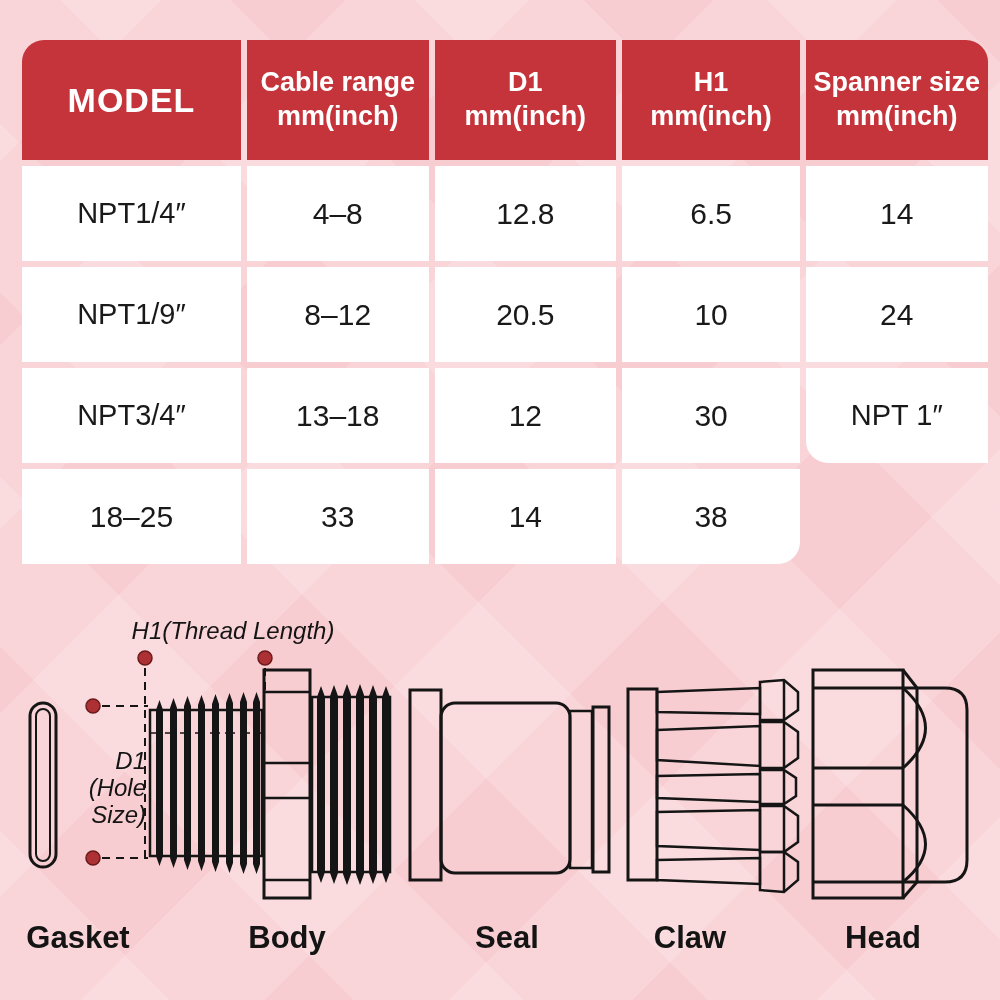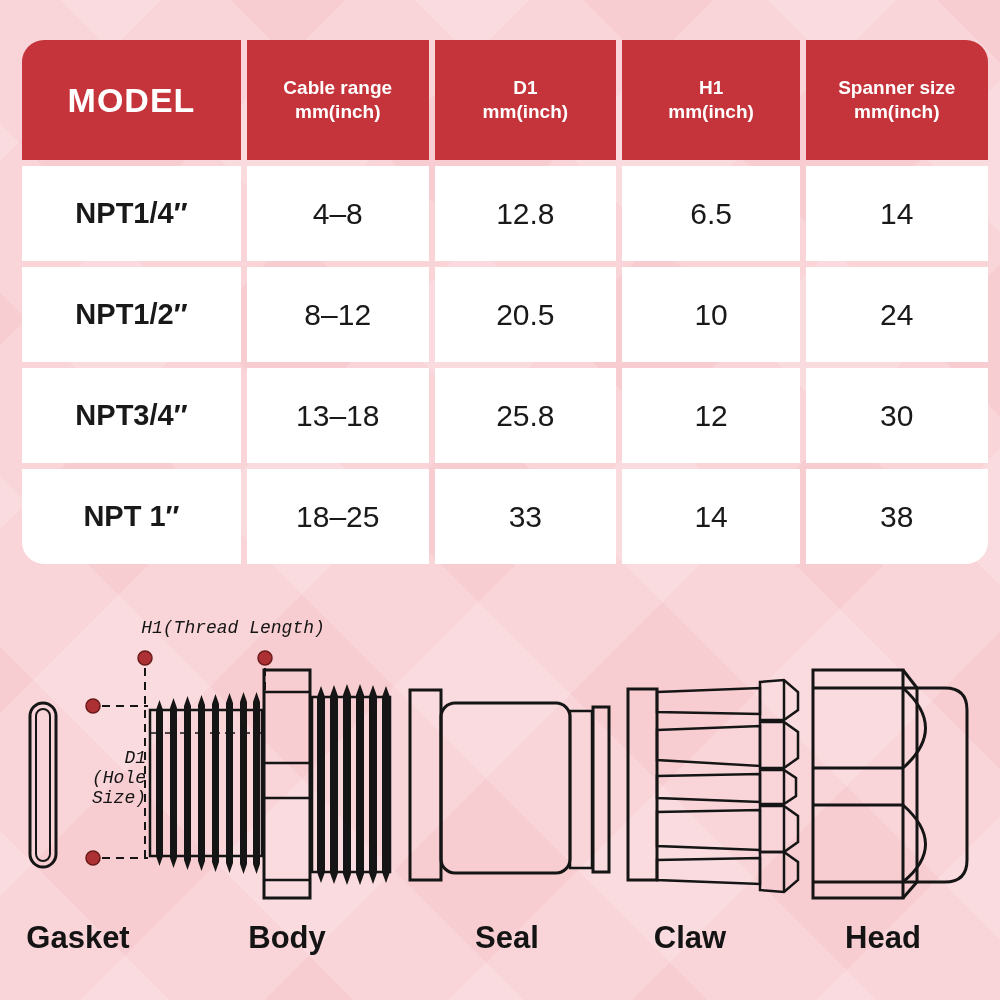--- a/index.html
+++ b/index.html
@@ -21,35 +21,35 @@
     grid-template-rows:120px 95px 95px 95px 95px;
     gap:6px;
     box-sizing:border-box;
   }
   .cell{
     display:flex;flex-direction:column;align-items:center;justify-content:center;
     text-align:center;box-sizing:border-box;
   }
   .hcell{
     background:#c5343a;color:#ffffff;font-weight:bold;
-    font-size:19px;line-height:1.25;
+    font-size:27px;line-height:1.25;
   }
   .hcell.model-h{font-size:34px;letter-spacing:1px;}
   .dcell{background:#ffffff;color:#191919;font-size:30px;}
-  .dcell.model-c{font-weight:bold;font-size:29px;}
+  .dcell.model-c{font-weight:normal;font-size:29px;}
   .corner-tl{border-top-left-radius:22px;}
   .corner-tr{border-top-right-radius:22px;}
   .corner-bl{border-bottom-left-radius:22px;text-align:right;}
   .corner-br{border-bottom-right-radius:22px;}
   
   .diagram{position:absolute;left:0;top:600px;width:1000px;height:400px;}
   .diagram svg{position:absolute;left:0;top:0;}
   .dim-label{
     position:absolute;color:#141414;font-style:italic;
-    font-size:18px;line-height:1.12;font-family:Liberation Mono, monospace;
+    font-size:24px;line-height:1.12;
   }
   .dim-h1{left:128px;top:618px;width:210px;text-align:center;}
   .dim-d1{left:36px;top:748px;width:110px;text-align:right;}
   .part-label{
     position:absolute;top:920px;width:140px;text-align:center;
     color:#141414;font-weight:bold;font-size:31px;
   }
   .pl-gasket{left:8px;}
   .pl-body{left:217px;}
   .pl-seal{left:437px;}
@@ -81,29 +81,28 @@
       <span>Spanner size</span>
       <span>mm(inch)</span>
     </div>
 
     <div class="cell dcell model-c">NPT1/4″</div>
     <div class="cell dcell">4–8</div>
     <div class="cell dcell">12.8</div>
     <div class="cell dcell">6.5</div>
     <div class="cell dcell">14</div>
 
-    <div class="cell dcell model-c">NPT1/2″</div>
+    <div class="cell dcell model-c">NPT1/9″</div>
     <div class="cell dcell">8–12</div>
     <div class="cell dcell">20.5</div>
     <div class="cell dcell">10</div>
     <div class="cell dcell">24</div>
 
     <div class="cell dcell model-c">NPT3/4″</div>
     <div class="cell dcell">13–18</div>
-    <div class="cell dcell">25.8</div>
     <div class="cell dcell">12</div>
     <div class="cell dcell">30</div>
 
     <div class="cell dcell model-c corner-bl">NPT 1″</div>
     <div class="cell dcell">18–25</div>
     <div class="cell dcell">33</div>
     <div class="cell dcell">14</div>
     <div class="cell dcell corner-br">38</div>
   </div>
 

